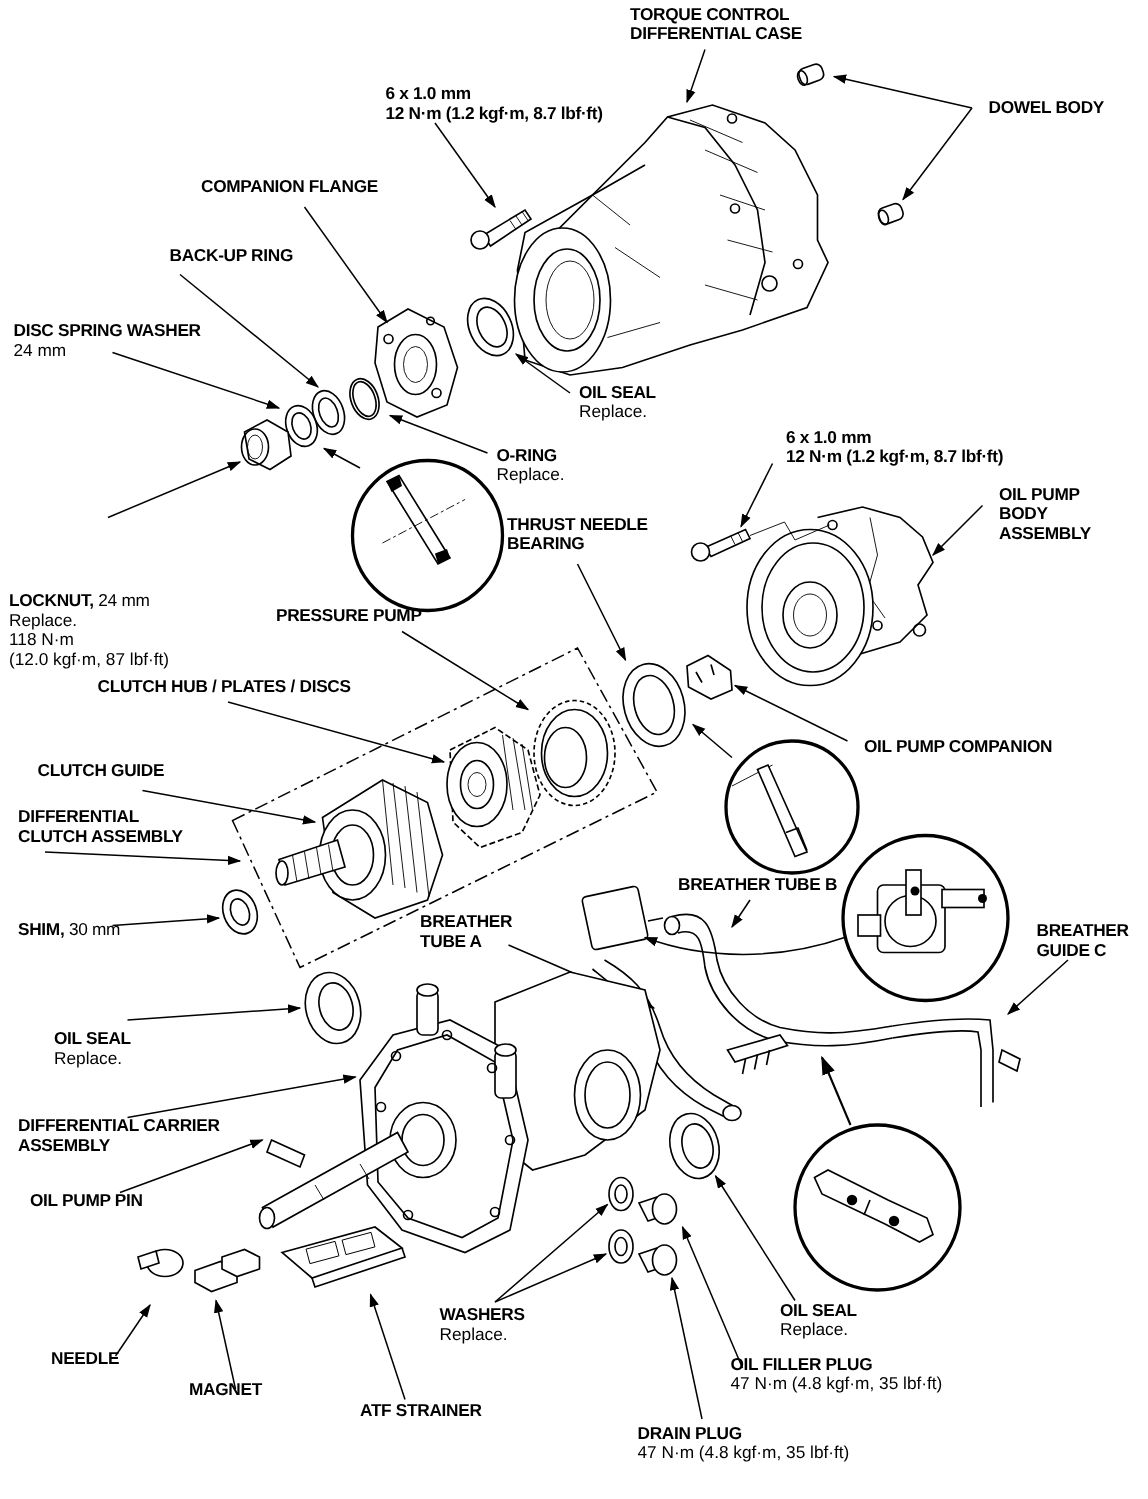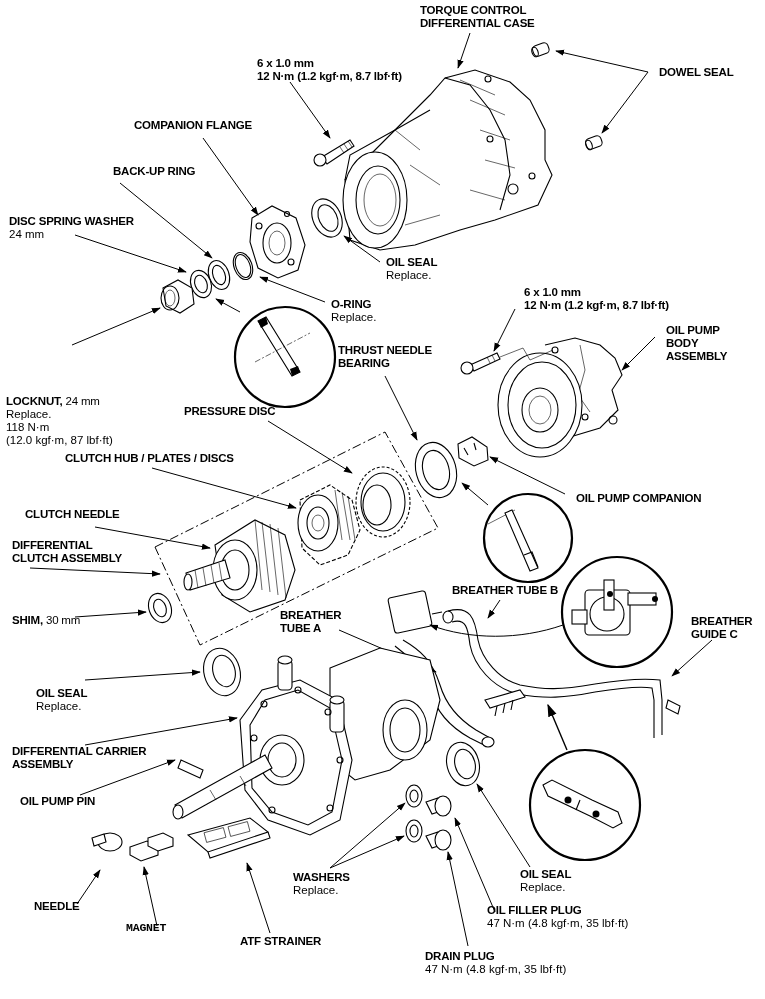--- a/index.html
+++ b/index.html
@@ -316,21 +316,21 @@
   </g>
   <line class="lead" x1="270" y1="933" x2="247" y2="863" marker-end="url(#ah)"></line>
 </svg>
 
 <div class="lbl" style="left:420px; top:4px;">
   <span class="t">TORQUE CONTROL</span>
   <span class="t">DIFFERENTIAL CASE</span>
 </div>
 
 <div class="lbl" style="left:659px; top:66px;">
-  <span class="t">DOWEL SEAL</span>
+  <span class="t">DOWEL BODY</span>
 </div>
 
 <div class="lbl" style="left:257px; top:57px;">
   <span class="t">6 x 1.0 mm</span>
   <span class="t">12 N·m (1.2 kgf·m, 8.7 lbf·ft)</span>
 </div>
 
 <div class="lbl" style="left:134px; top:119px;">
   <span class="t">COMPANION FLANGE</span>
 </div>
@@ -371,29 +371,29 @@
   <span class="t">BODY</span>
   <span class="t">ASSEMBLY</span>
 </div>
 
 <div class="lbl" style="left:338px; top:344px;">
   <span class="t">THRUST NEEDLE</span>
   <span class="t">BEARING</span>
 </div>
 
 <div class="lbl" style="left:184px; top:405px;">
-  <span class="t">PRESSURE DISC</span>
+  <span class="t">PRESSURE PUMP</span>
 </div>
 
 <div class="lbl" style="left:65px; top:452px;">
   <span class="t">CLUTCH HUB / PLATES / DISCS</span>
 </div>
 
 <div class="lbl" style="left:25px; top:508px;">
-  <span class="t">CLUTCH NEEDLE</span>
+  <span class="t">CLUTCH GUIDE</span>
 </div>
 
 <div class="lbl" style="left:12px; top:539px;">
   <span class="t">DIFFERENTIAL</span>
   <span class="t">CLUTCH ASSEMBLY</span>
 </div>
 
 <div class="lbl" style="left:576px; top:492px;">
   <span class="t">OIL PUMP COMPANION</span>
 </div>
@@ -442,21 +442,21 @@
 
 <div class="lbl" style="left:487px; top:858px;margin-top:46px;">
   <span class="t">OIL FILLER PLUG</span>
   <span class="n">47 N·m (4.8 kgf·m, 35 lbf·ft)</span>
 </div>
 
 <div class="lbl" style="left:34px; top:900px;">
   <span class="t">NEEDLE</span>
 </div>
 
-<div class="lbl" style="left:126px; top:921px;font-family:Liberation Mono, monospace;">
+<div class="lbl" style="left:126px; top:921px;">
   <span class="t">MAGNET</span>
 </div>
 
 <div class="lbl" style="left:240px; top:935px;">
   <span class="t">ATF STRAINER</span>
 </div>
 
 <div class="lbl" style="left:425px; top:950px;">
   <span class="t">DRAIN PLUG</span>
   <span class="n">47 N·m (4.8 kgf·m, 35 lbf·ft)</span>

